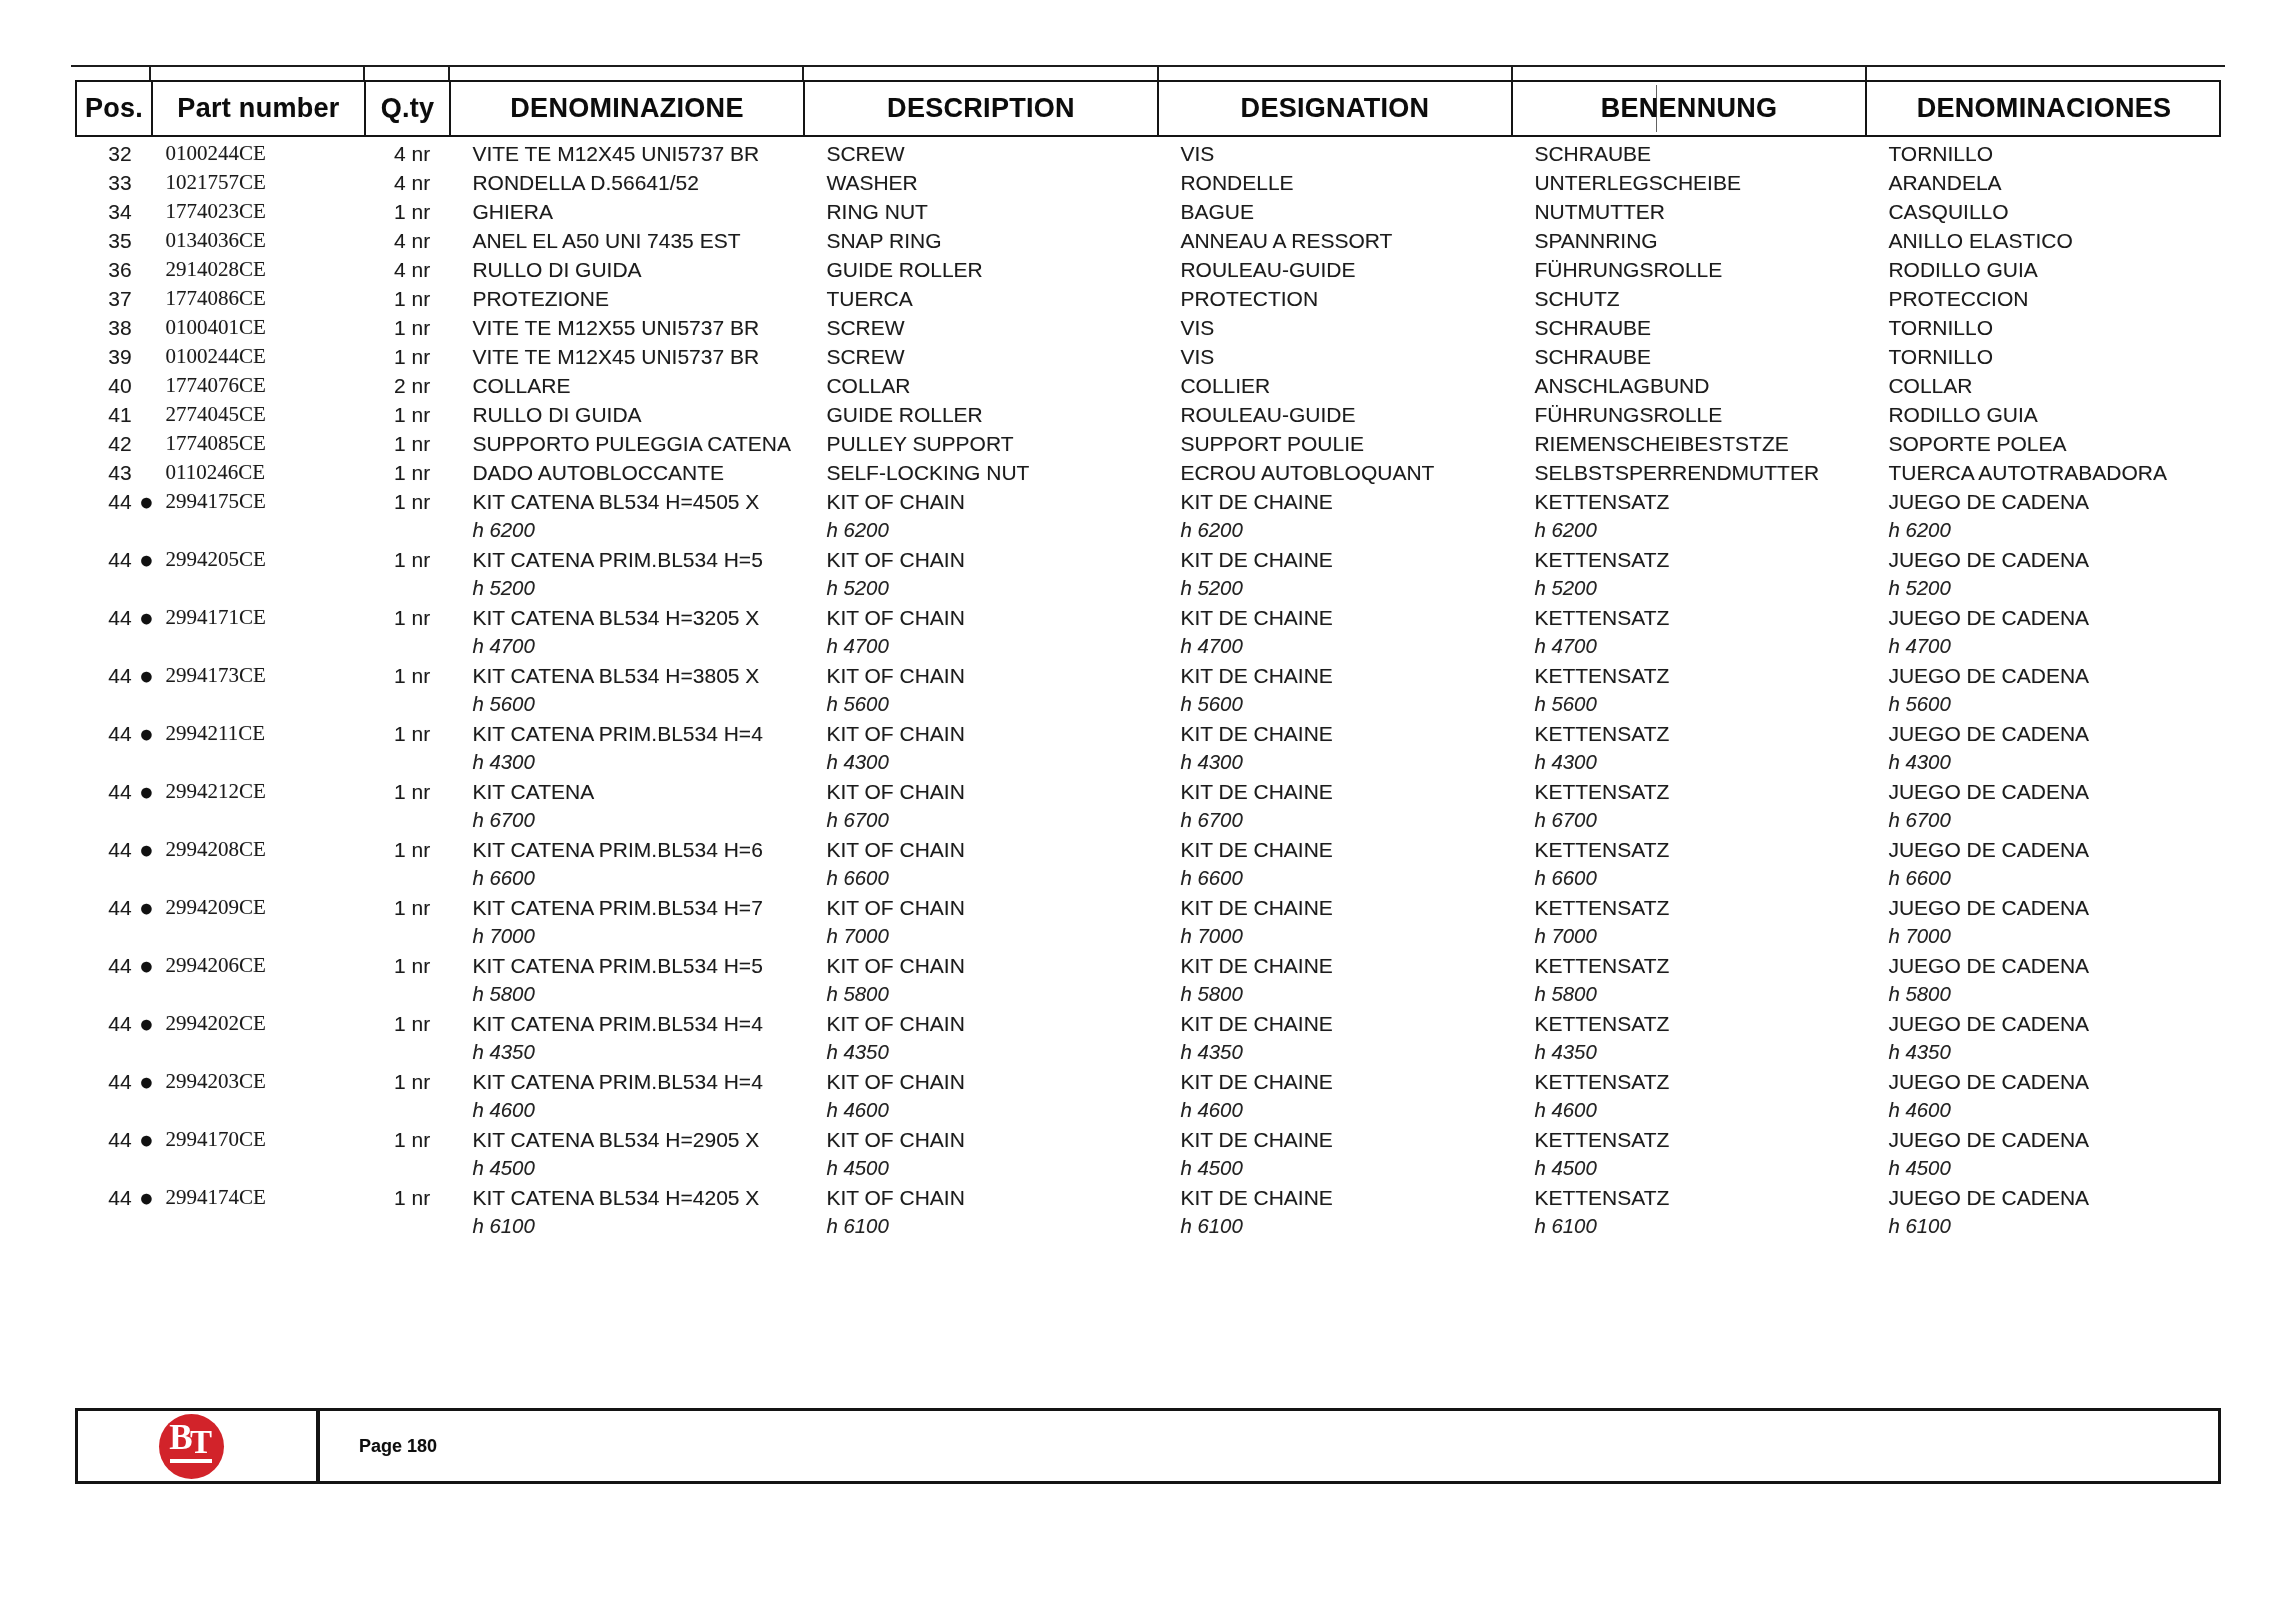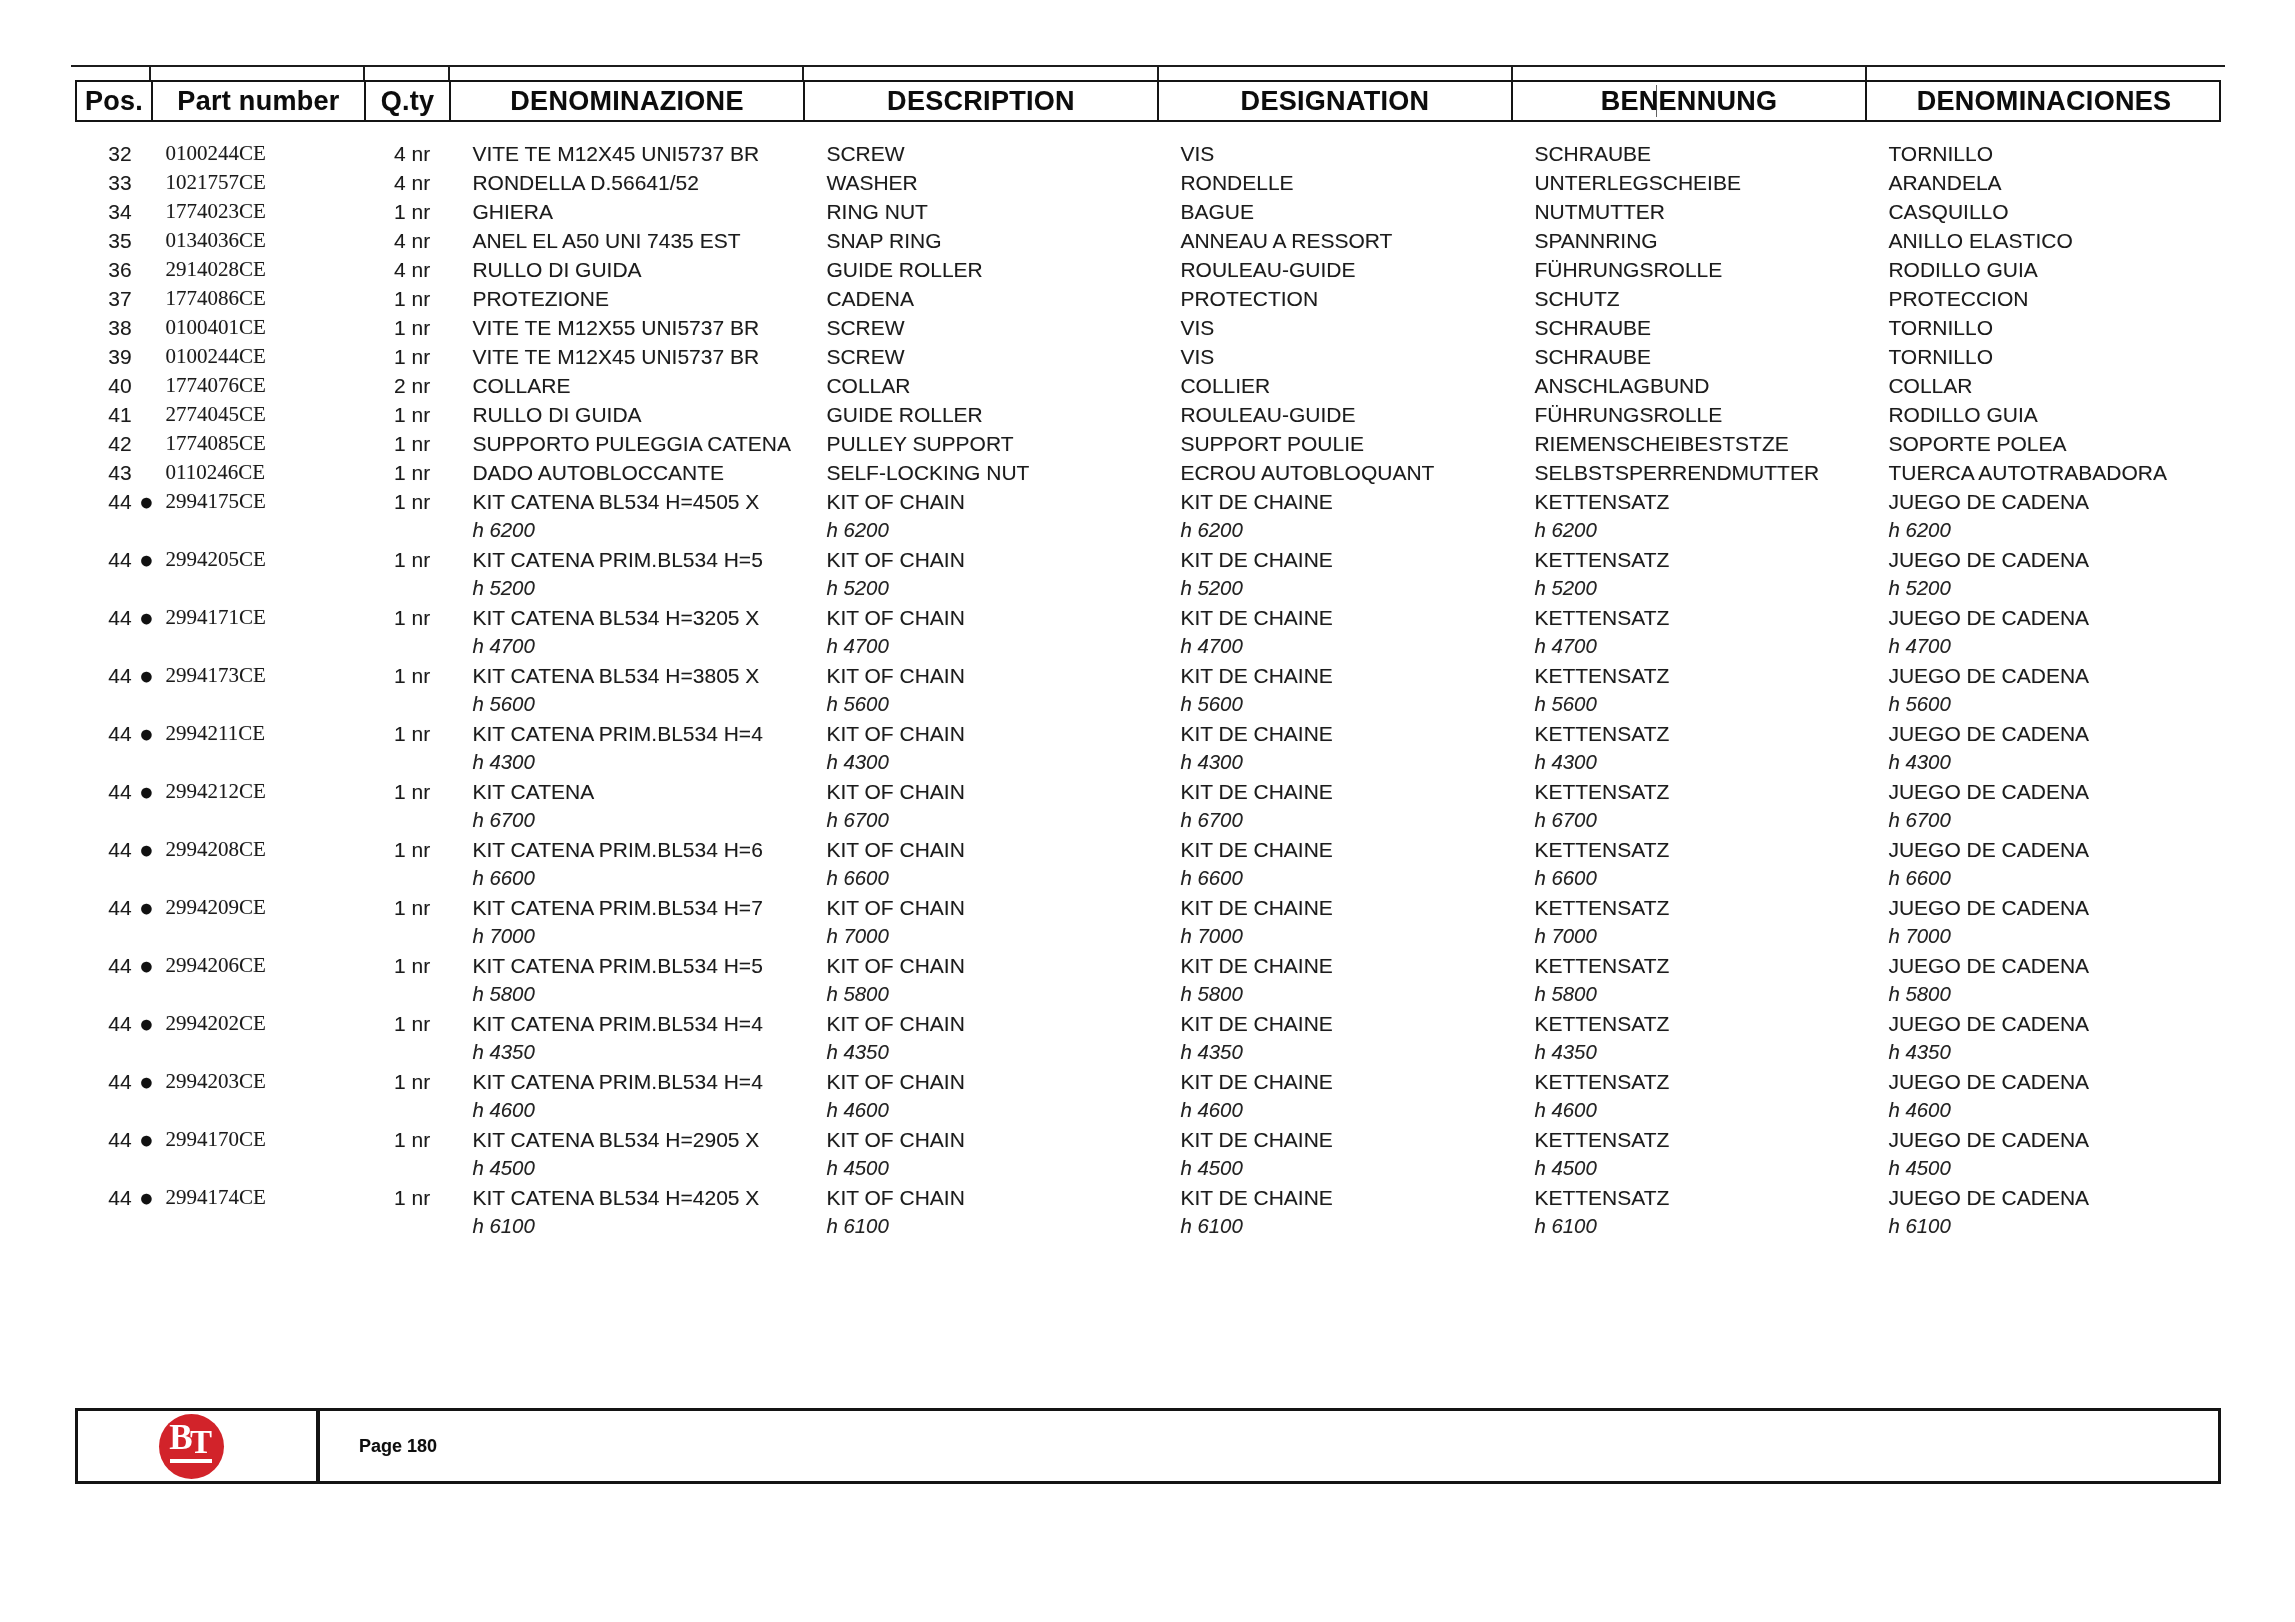--- a/index.html
+++ b/index.html
@@ -6,21 +6,21 @@
   .page{
     position:relative;width:2295px;height:1622px;background:#ffffff;
     font-family:"Liberation Sans",sans-serif;color:#1b1b1b;overflow:hidden;
     text-shadow:0 0 0.7px rgba(30,30,30,.28);
   }
   
   .top-rule{position:absolute;left:71px;top:65px;width:2154px;height:2px;background:#1c1c1c;}
   .tick{position:absolute;top:66px;width:2px;height:13.6px;background:#1c1c1c;}
   
   .thead{
-    position:absolute;left:75px;top:80px;width:2146px;height:42px;
+    position:absolute;left:75px;top:80px;width:2146px;height:57px;
     border:2.7px solid #141414;box-sizing:border-box;display:flex;background:#fff;
   }
   .hcell{
     flex:0 0 auto;box-sizing:border-box;border-right:2px solid #141414;
     display:flex;align-items:center;justify-content:center;position:relative;
     font-weight:bold;font-size:27px;color:#0c0c0c;letter-spacing:0.3px;white-space:nowrap;
   }
   .hcell:last-child{border-right:none;}
   
   .hcell[data-name="header-benennung"]::after{
@@ -188,21 +188,21 @@
         </div>
       </div>
       <div class="row single" data-name="part-row">
         <div class="cell c-pos" data-name="pos-cell">37</div>
         <div class="cell c-part" data-name="part-number-cell"><span data-name="part-number">1774086CE</span></div>
         <div class="cell c-qty" data-name="qty-cell">1 nr</div>
         <div class="cell c-lang" data-name="denominazione-cell">
           <div class="main" data-name="denominazione-text">PROTEZIONE</div>
         </div>
         <div class="cell c-lang" data-name="description-cell">
-          <div class="main" data-name="description-text">CADENA</div>
+          <div class="main" data-name="description-text">TUERCA</div>
         </div>
         <div class="cell c-lang" data-name="designation-cell">
           <div class="main" data-name="designation-text">PROTECTION</div>
         </div>
         <div class="cell c-lang" data-name="benennung-cell">
           <div class="main" data-name="benennung-text">SCHUTZ</div>
         </div>
         <div class="cell c-lang" data-name="denominaciones-cell">
           <div class="main" data-name="denominaciones-text">PROTECCION</div>
         </div>

